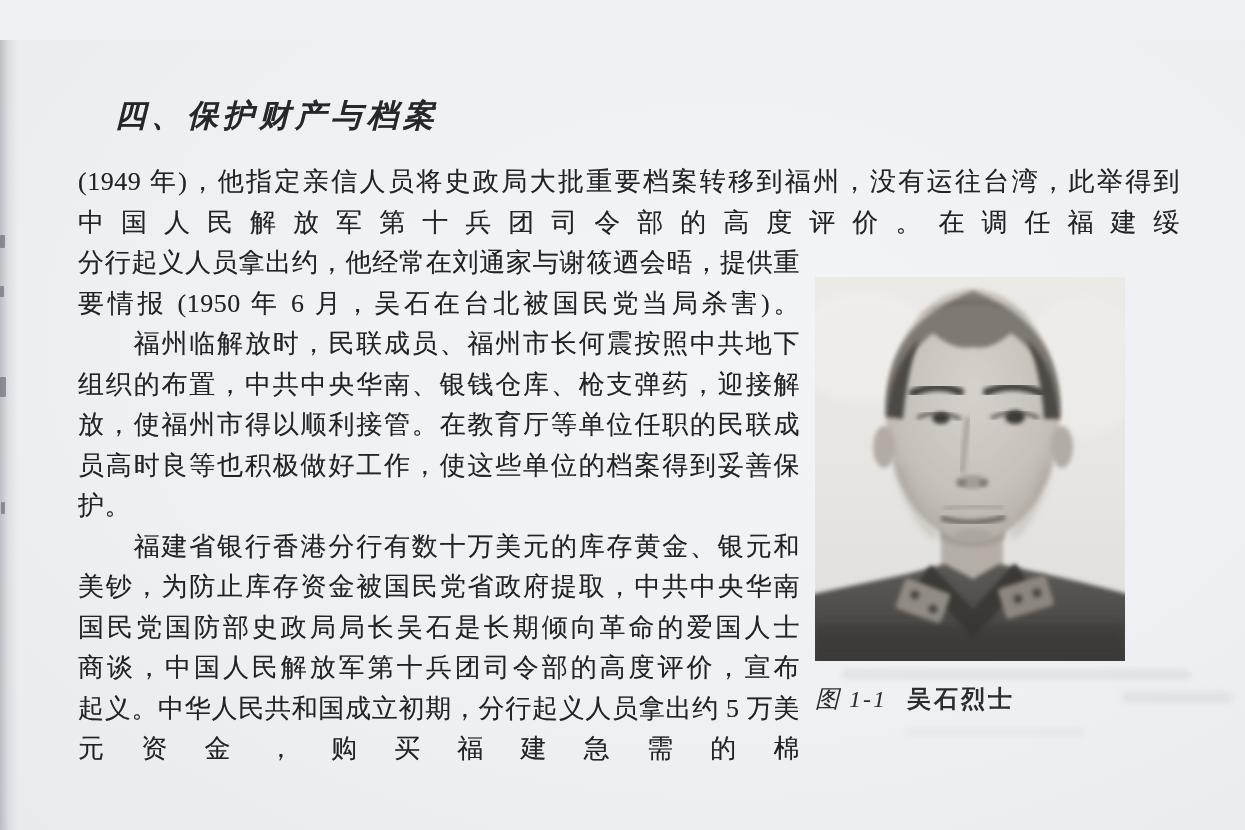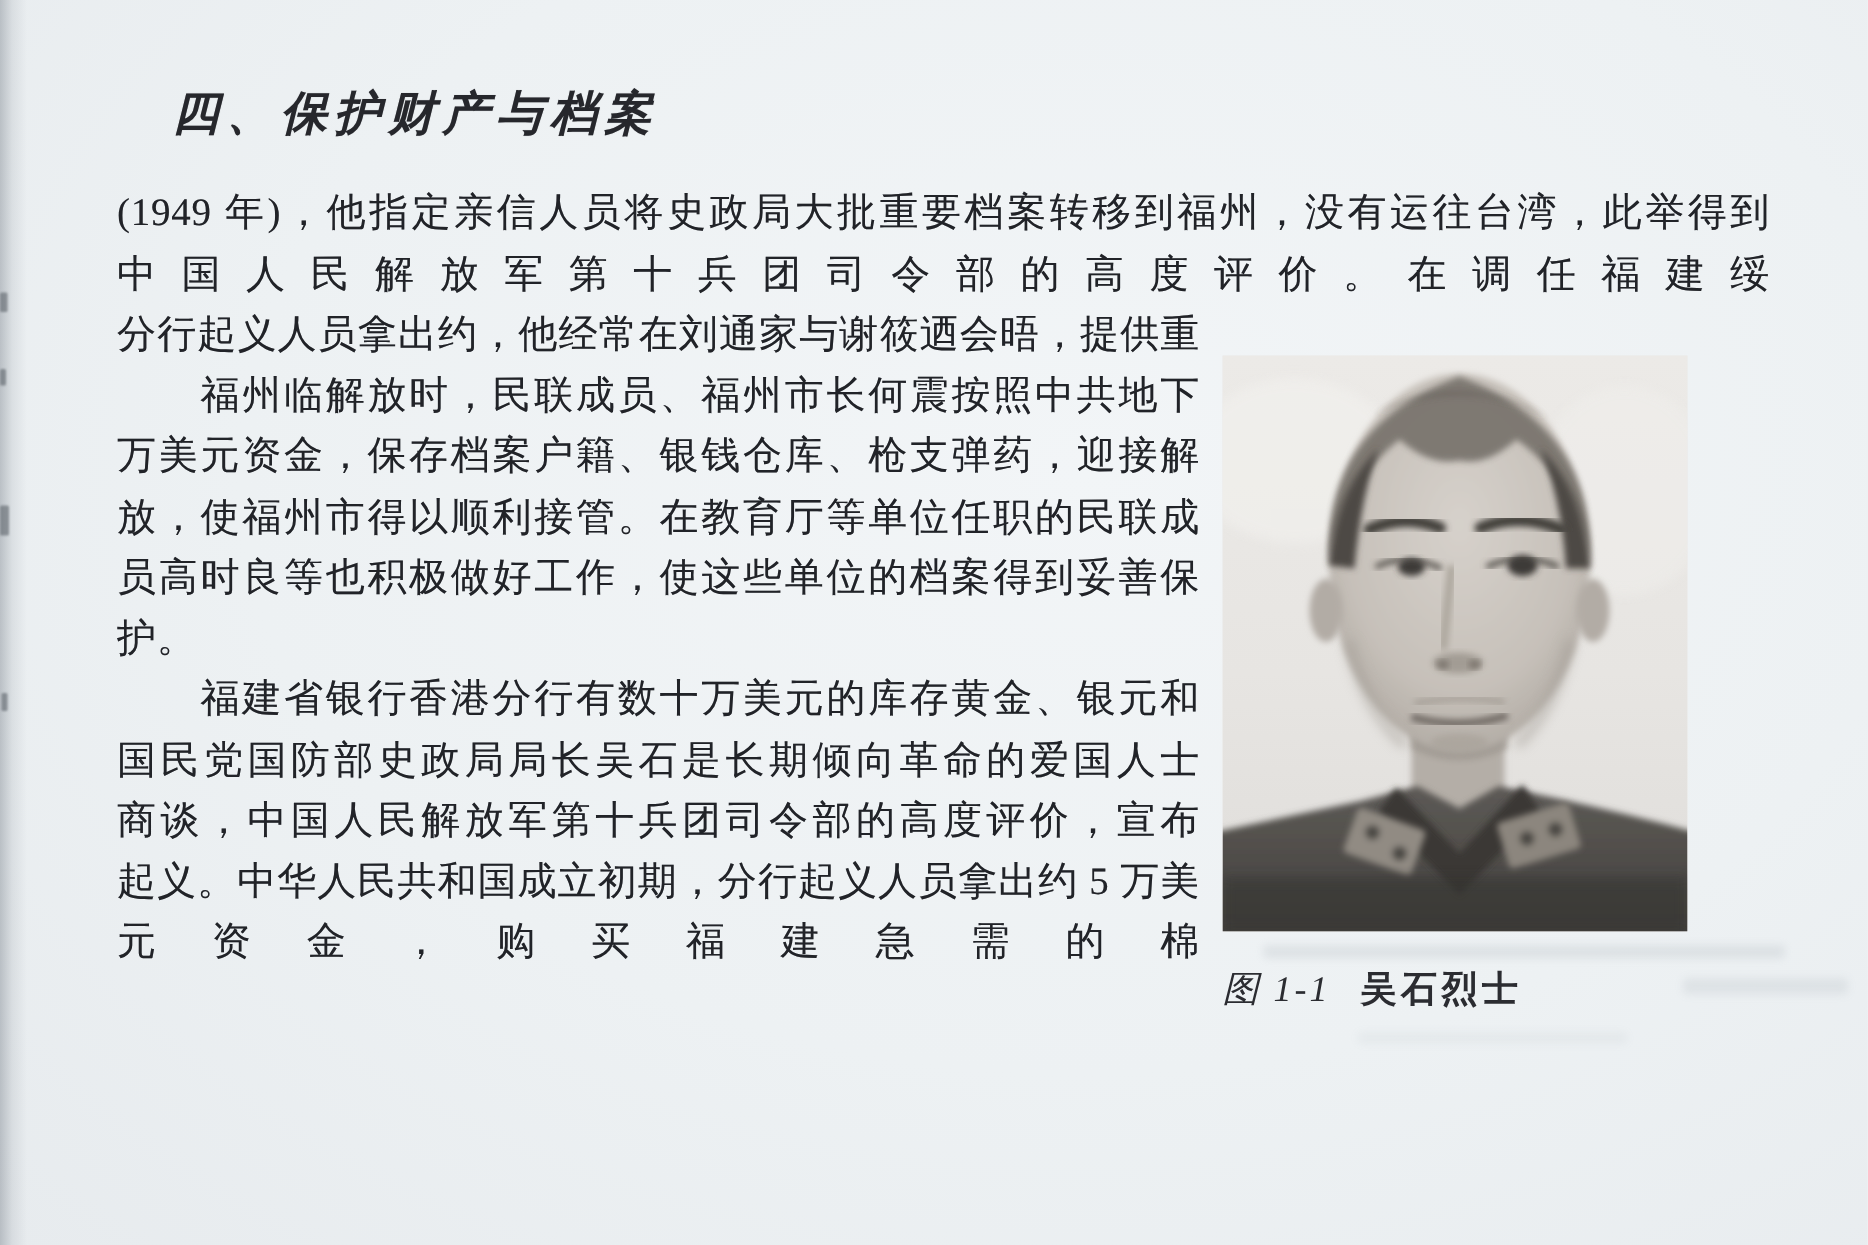--- a/index.html
+++ b/index.html
@@ -4,20 +4,21 @@
 <style>
   html,body { margin:0; padding:0; }
   body {
     width:1245px; height:830px; overflow:hidden; position:relative;
     font-family:"Liberation Serif","DejaVu Serif",serif;
     background:#edf1f3;
   }
   .page {
     position:absolute; inset:0;
     background: radial-gradient(ellipse at 58% 38%, #f2f5f7 0%, #edf1f3 55%, #e7ebee 100%);
+    margin-top: 40px;
   }
   
   .left-edge {
     position:absolute; left:0; top:0; width:18px; height:100%;
     background: linear-gradient(to right, rgba(74,84,96,0.30), rgba(74,84,96,0.10) 45%, rgba(74,84,96,0) 100%);
   }
   .edge-mark {
     position:absolute; background:#525960; opacity:0.55; border-radius:1px;
     filter:blur(0.6px);
   }
@@ -148,26 +149,28 @@
           </svg>
         </div>
         <figcaption class="figure-caption">
           <span class="caption-label">图 1-1</span><span class="caption-name">吴石烈士</span>
         </figcaption>
       </figure>
 
         <div class="line">(1949 年)，他指定亲信人员将史政局大批重要档案转移到福州，没有运往台湾，此举得到</div>
         <div class="line">中国人民解放军第十兵团司令部的高度评价。在调任福建绥</div>
         <div class="line">分行起义人员拿出约，他经常在刘通家与谢筱迺会晤，提供重</div>
+        <div class="line">要情报 (1950 年 6 月，吴石在台北被国民党当局杀害)。</div>
         <div class="line">　　福州临解放时，民联成员、福州市长何震按照中共地下</div>
-        <div class="line">万美元资金，保存档案户籍、银钱仓库、枪支弹药，迎接解</div>
+        <div class="line">组织的布置，中共中央华南、银钱仓库、枪支弹药，迎接解</div>
         <div class="line">放，使福州市得以顺利接管。在教育厅等单位任职的民联成</div>
         <div class="line">员高时良等也积极做好工作，使这些单位的档案得到妥善保</div>
         <div class="line short">护。</div>
         <div class="line">　　福建省银行香港分行有数十万美元的库存黄金、银元和</div>
+        <div class="line">美钞，为防止库存资金被国民党省政府提取，中共中央华南</div>
         <div class="line">国民党国防部史政局局长吴石是长期倾向革命的爱国人士</div>
         <div class="line">商谈，中国人民解放军第十兵团司令部的高度评价，宣布</div>
         <div class="line">起义。中华人民共和国成立初期，分行起义人员拿出约 5 万美元资金，购买福建急需的棉</div>
       </div>
   </div>
 
   <div class="left-edge"></div>
   <div class="edge-mark" style="left:0;top:195;top:195px;width:5px;height:13px;"></div>
   <div class="edge-mark" style="left:0;top:246px;width:4px;height:11px;"></div>
   <div class="edge-mark" style="left:0;top:337px;width:6px;height:20px;"></div>

